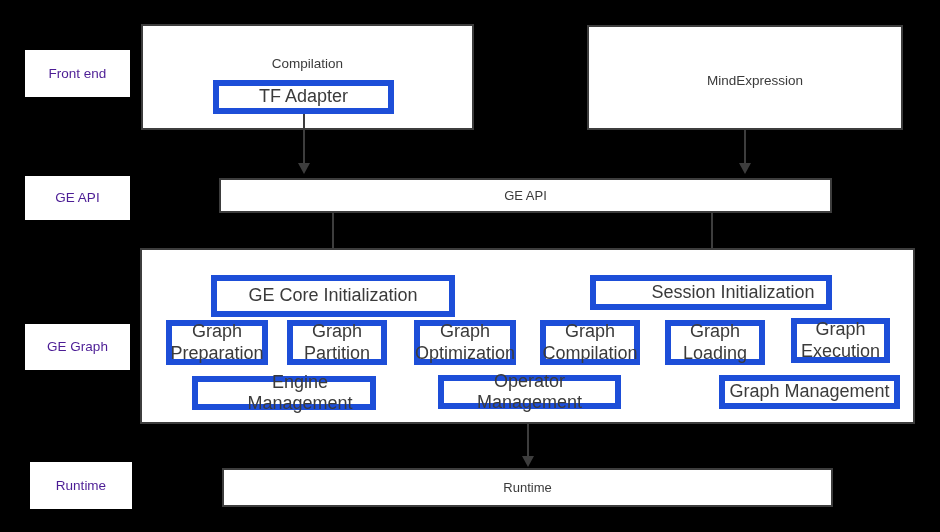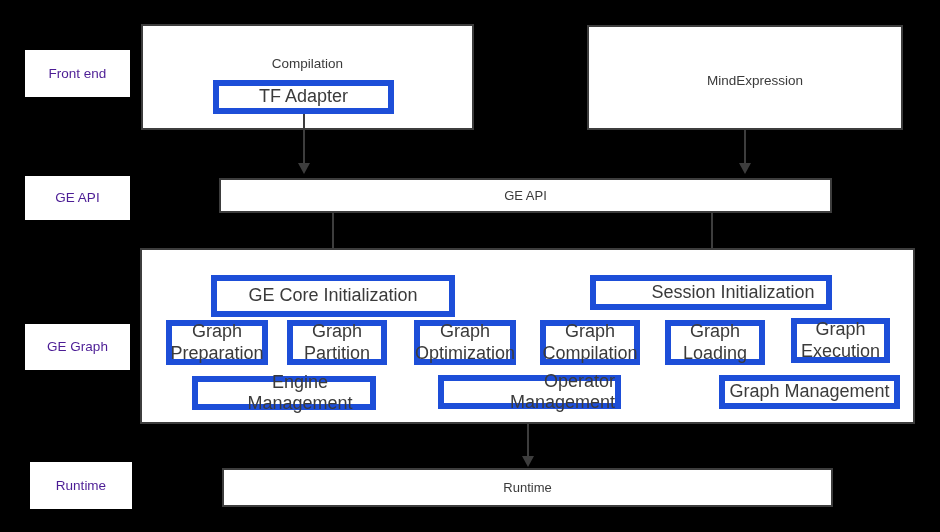--- a/index.html
+++ b/index.html
@@ -121,21 +121,21 @@
   <div class="box node" style="left:414px; top:320px; width:102px; height:45px;">Graph
 Optimization</div>
   <div class="box node" style="left:540px; top:320px; width:100px; height:45px;">Graph
 Compilation</div>
   <div class="box node" style="left:665px; top:320px; width:100px; height:45px;">Graph
 Loading</div>
   <div class="box node" style="left:791px; top:318px; width:99px; height:45px;">Graph
 Execution</div>
 
   <div class="box node" style="left:192px; top:376px; width:184px; height:34px;padding-left:32px;">Engine Management</div>
-  <div class="box node" style="left:438px; top:375px; width:183px; height:34px;text-align:right;">Operator Management</div>
+  <div class="box node" style="left:438px; top:375px; width:183px; height:34px;">Operator Management</div>
   <div class="box node" style="left:690px; top:375px; width:181px; height:34px;margin-left:29px;">Graph Management</div>
 
   <div class="conn" style="left:527px; top:424px; height:34px;"></div>
   <div class="arrowhead" style="left:522px; top:456px;"></div>
 
   <div class="box bar" style="left:222px; top:468px; width:611px; height:39px;">Runtime</div>
 
 </div>
 
 </body></html>

